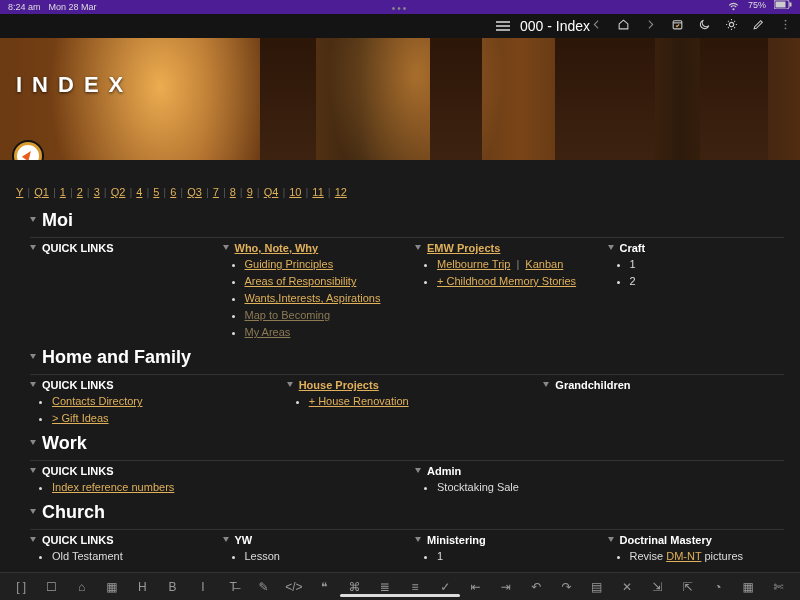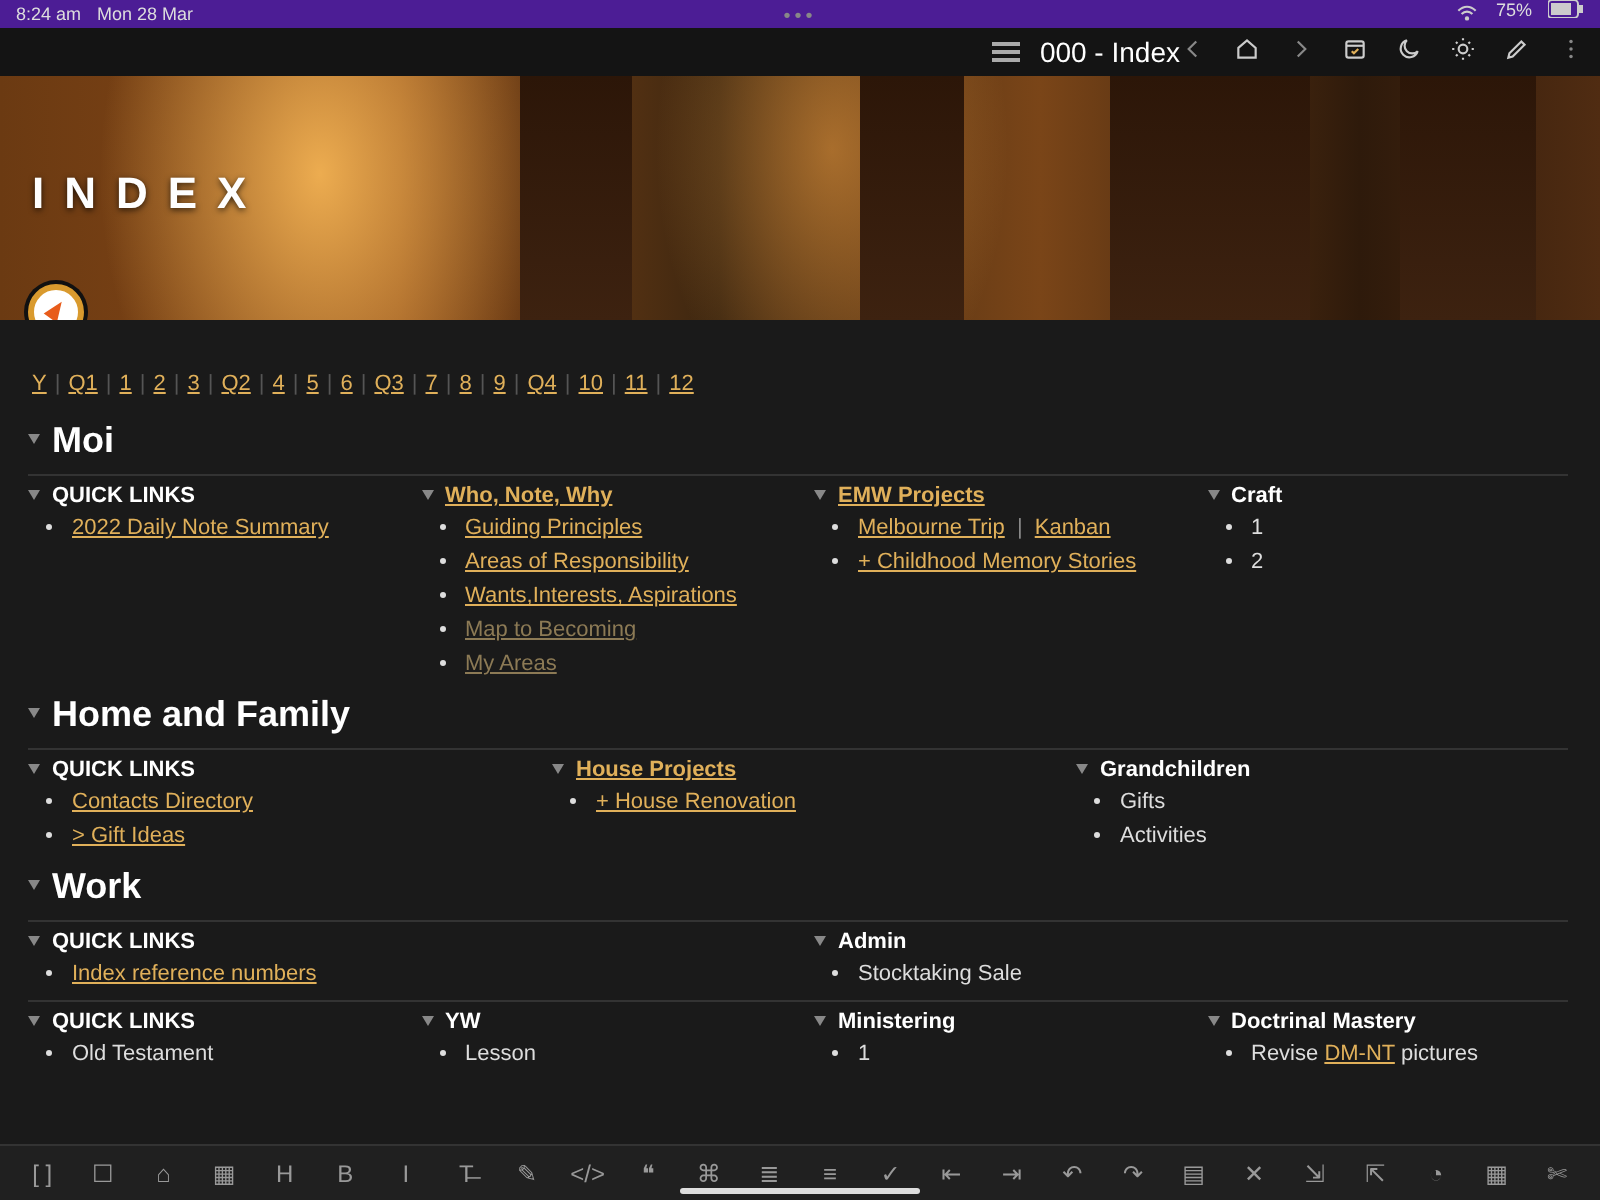--- a/index.html
+++ b/index.html
@@ -18,29 +18,29 @@
   .appbar-right { display:flex; gap:14px; align-items:center; color:#888;}
   .ticon { width:13px; height:13px; display:inline-block;}
   
   .hero { height:122px; position:relative; overflow:hidden; }
   .hero-bg { position:absolute; inset:0; background:
      radial-gradient(200px 300px at 20% 40%, rgba(255,190,90,.85), transparent 55%),
      radial-gradient(160px 260px at 52% 30%, rgba(255,170,70,.5), transparent 55%),
      linear-gradient(90deg,#6b3a12,#8a4a18 25%,#3c2610 45%,#7a4518 65%,#2e1a0b 85%,#502c12);
   }
   .tree { position:absolute; bottom:0; width:34px; background:linear-gradient(#2c1608,#3d2210); }
-  .hero-title { position:absolute; left:16px; top:46px; color:#fefefe; font-size:22px; font-weight:700; letter-spacing:10px; text-shadow:0 1px 3px rgba(0,0,0,.7);}
+  .hero-title { position:absolute; left:16px; top:34px; color:#fefefe; font-size:22px; font-weight:700; letter-spacing:10px; text-shadow:0 1px 3px rgba(0,0,0,.7);}
   .compass { position:absolute; left:14px; bottom:-10px; width:28px; height:28px; border-radius:50%; background:#fff; border:3px solid #d99a2e; box-shadow:0 0 0 2px #111; display:flex; align-items:center; justify-content:center;}
   .compass::after{content:"";width:0;height:0;border-left:4px solid transparent;border-right:4px solid transparent;border-bottom:10px solid #e85c1b;transform:translateY(-1px) rotate(35deg);}
   
   .navstrip { padding:26px 16px 6px; font-size:11px; color:#e0b05a;}
   .navstrip span.sep { color:#555; padding:0 4px; text-decoration:none;}
   .navstrip .navitem { text-decoration:underline; cursor:pointer;}
   
-  .content { padding:0 16px 0 14px; height:370px; overflow:hidden;}
+  .content { padding:0 16px 0 30px; height:370px; overflow:hidden;}
   .disc { display:inline-block; width:0; height:0; border-left:3.5px solid transparent; border-right:3.5px solid transparent; border-top:5px solid #888; margin-right:6px; transform:translateY(-1px);}
   h1.sec { color:#fff; font-size:18px; font-weight:700; margin:6px 0 6px; display:flex; align-items:center;}
   .hr { height:1px; background:#333; margin-bottom:4px;}
   .cols { display:flex; gap:16px; margin-bottom:4px;}
   .col { flex:1 1 0; padding-right:6px;}
   .colhdr { font-size:11px; color:#fff; font-weight:600; display:flex; align-items:center; margin-bottom:2px;}
   .colhdr.lk span.t { color:#e0b05a; text-decoration:underline;}
   ul.b { list-style:disc; padding-left:22px; margin:0;}
   ul.b li { font-size:11px; line-height:1.55; color:#ddd; }
   .sep-thin { color:#888; padding:0 3px;}
@@ -134,23 +134,20 @@
 
 <div class="content" id="content">
     <h1 class="sec"><span class="disc"></span>Moi</h1>
     <div class="hr"></div>
     <div class="cols">
       <div class="col">
         <div class="colhdr">
           <span class="disc"></span>
           <span class="t">QUICK LINKS</span>
         </div>
-        <ul class="b">
-          <li><span class="lnk">2022 Daily Note Summary</span></li>
-        </ul>
       </div>
       <div class="col">
         <div class="colhdr lk">
           <span class="disc"></span>
           <span class="t">Who, Note, Why</span>
         </div>
         <ul class="b">
           <li><span class="lnk">Guiding Principles</span></li>
           <li><span class="lnk">Areas of Responsibility</span></li>
           <li><span class="lnk">Wants,Interests, Aspirations</span></li>
@@ -199,24 +196,20 @@
         </div>
         <ul class="b">
           <li><span class="lnk">+ House Renovation</span></li>
         </ul>
       </div>
       <div class="col">
         <div class="colhdr">
           <span class="disc"></span>
           <span class="t">Grandchildren</span>
         </div>
-        <ul class="b">
-          <li>Gifts</li>
-          <li>Activities</li>
-        </ul>
       </div>
     </div>
     <h1 class="sec"><span class="disc"></span>Work</h1>
     <div class="hr"></div>
     <div class="cols">
       <div class="col">
         <div class="colhdr">
           <span class="disc"></span>
           <span class="t">QUICK LINKS</span>
         </div>
@@ -227,20 +220,21 @@
       <div class="col">
         <div class="colhdr">
           <span class="disc"></span>
           <span class="t">Admin</span>
         </div>
         <ul class="b">
           <li>Stocktaking Sale</li>
         </ul>
       </div>
     </div>
+    <h1 class="sec"><span class="disc"></span>Church</h1>
     <div class="hr"></div>
     <div class="cols">
       <div class="col">
         <div class="colhdr">
           <span class="disc"></span>
           <span class="t">QUICK LINKS</span>
         </div>
         <ul class="b">
           <li>Old Testament</li>
         </ul>

